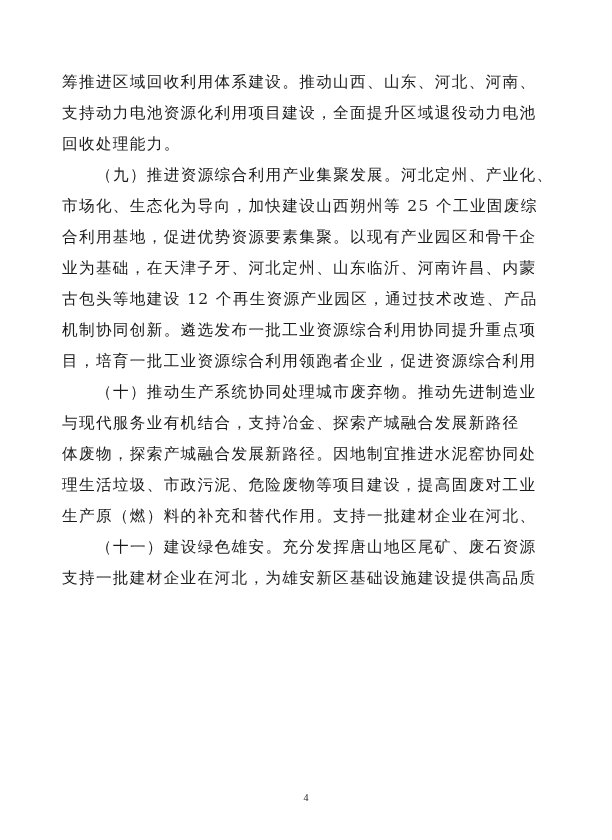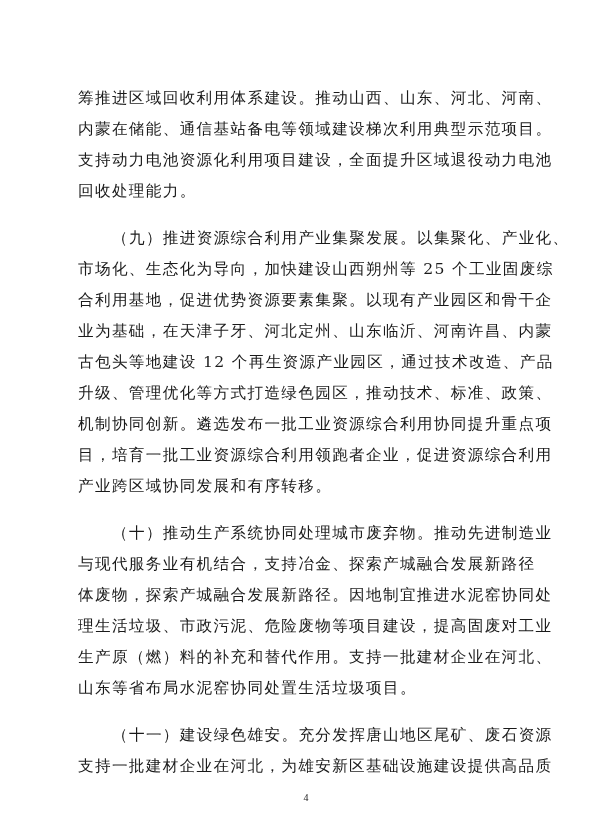--- a/index.html
+++ b/index.html
@@ -7,59 +7,55 @@
   .page {
     position: absolute; left: 0; top: 0; width: 612px; height: 840px; background: #ffffff;
   }
   .body-text {
     position: absolute; left: 62px; top: 67px; width: 478px;
     font-family: "DejaVu Serif", "Liberation Serif", serif;
     font-size: 15.6px; line-height: 31px; color: #1a1a1a;
     letter-spacing: 1.35px;
     text-align: justify;
   }
-  .para { margin: 16px; padding: 0; }
+  .para { margin: 0; padding: 0; }
   .line { display: block; white-space: nowrap; height: 31px; }
   .page-number {
     position: absolute; left: 296px; top: 792px; width: 20px; text-align: center;
     font-family: "Liberation Serif", serif; font-size: 10px; color: #222;
   }
 </style>
 </head>
 <body>
 
 <div class="page">
   <div class="body-text">
 
     <div class="para">
       <span class="line">筹推进区域回收利用体系建设。推动山西、山东、河北、河南、</span>
-      <span class="line">内蒙在储能、通信基站备电等领域建设梯次利用典型示范项目。</span>
       <span class="line">支持动力电池资源化利用项目建设，全面提升区域退役动力电池</span>
       <span class="line">回收处理能力。</span>
     </div>
 
     <div class="para">
-      <span class="line" style="padding-left:34px">（九）推进资源综合利用产业集聚发展。以集聚化、产业化、</span>
+      <span class="line" style="padding-left:34px">（九）推进资源综合利用产业集聚发展。河北定州、产业化、</span>
       <span class="line">市场化、生态化为导向，加快建设山西朔州等 25 个工业固废综</span>
       <span class="line">合利用基地，促进优势资源要素集聚。以现有产业园区和骨干企</span>
       <span class="line">业为基础，在天津子牙、河北定州、山东临沂、河南许昌、内蒙</span>
       <span class="line">古包头等地建设 12 个再生资源产业园区，通过技术改造、产品</span>
-      <span class="line">升级、管理优化等方式打造绿色园区，推动技术、标准、政策、</span>
       <span class="line">机制协同创新。遴选发布一批工业资源综合利用协同提升重点项</span>
       <span class="line">目，培育一批工业资源综合利用领跑者企业，促进资源综合利用</span>
-      <span class="line">产业跨区域协同发展和有序转移。</span>
     </div>
 
     <div class="para">
       <span class="line" style="padding-left:34px">（十）推动生产系统协同处理城市废弃物。推动先进制造业</span>
       <span class="line">与现代服务业有机结合，支持冶金、探索产城融合发展新路径</span>
       <span class="line">体废物，探索产城融合发展新路径。因地制宜推进水泥窑协同处</span>
       <span class="line">理生活垃圾、市政污泥、危险废物等项目建设，提高固废对工业</span>
       <span class="line">生产原（燃）料的补充和替代作用。支持一批建材企业在河北、</span>
-      <span class="line">山东等省布局水泥窑协同处置生活垃圾项目。</span>
     </div>
 
     <div class="para">
       <span class="line" style="padding-left:34px">（十一）建设绿色雄安。充分发挥唐山地区尾矿、废石资源</span>
       <span class="line">支持一批建材企业在河北，为雄安新区基础设施建设提供高品质</span>
     </div>
 
   </div>
 
   <div class="page-number">4</div>

